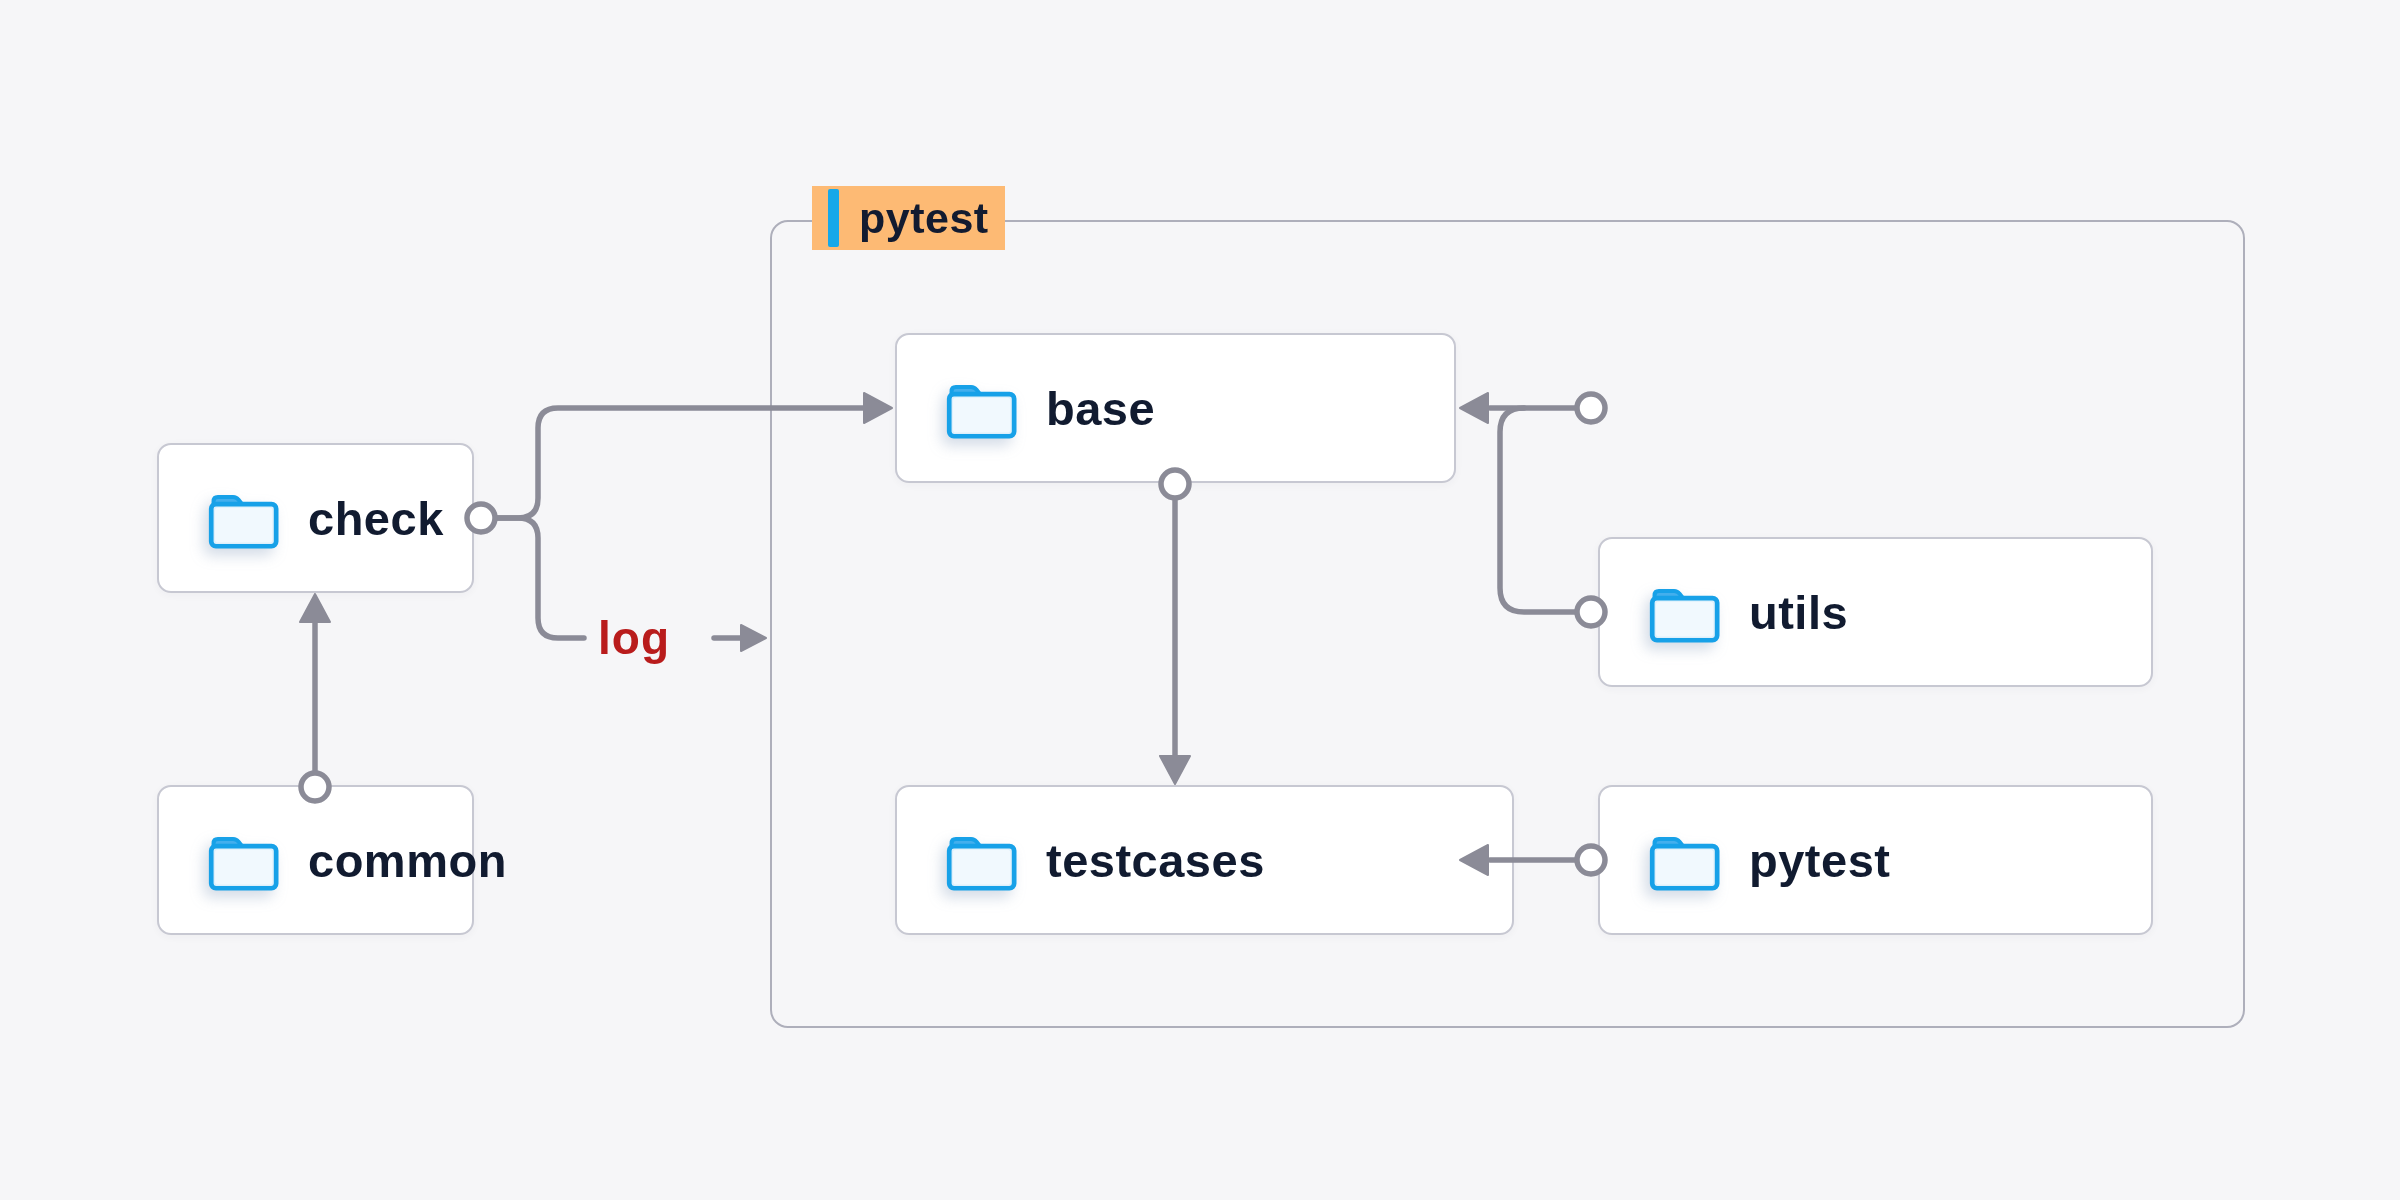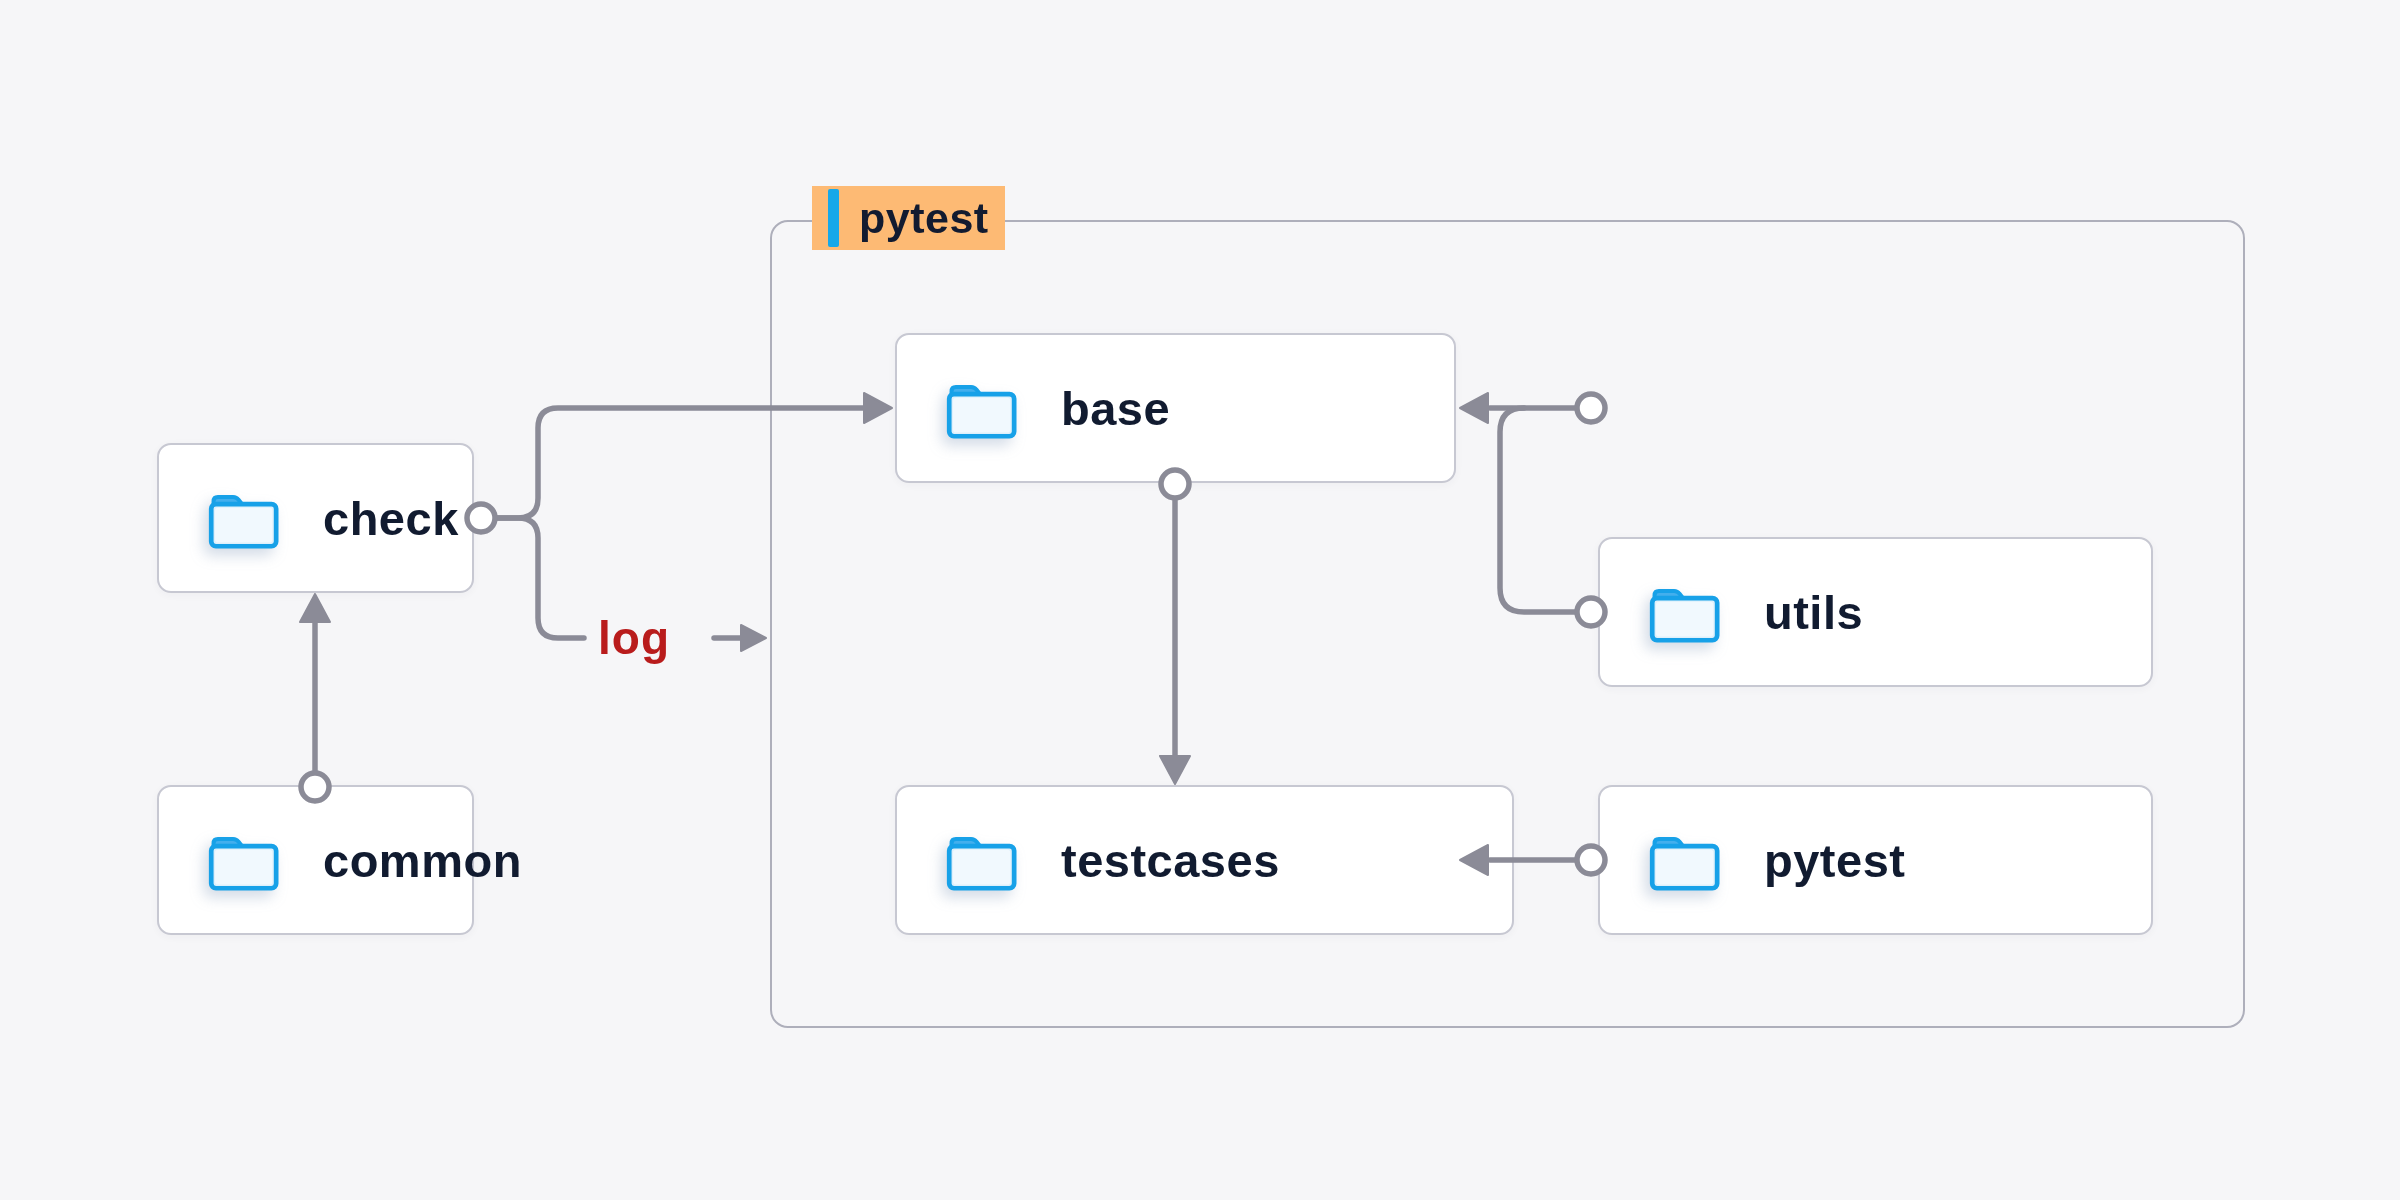--- a/index.html
+++ b/index.html
@@ -41,21 +41,21 @@
   }
   
   .node{
     position:absolute;
     height:150px;
     background:#ffffff;
     border:2.5px solid #c7c8d2;
     border-radius:14px;
     box-sizing:border-box;
     display:flex;align-items:center;
-    padding-left:44px;gap:38px;
+    padding-left:44px;gap:23px;
     box-shadow:0 2px 8px rgba(40,50,80,0.04);
     z-index:2;
   }
   .node-label{
     font-size:47px;font-weight:700;color:#111b30;
     letter-spacing:0.5px;
     white-space:nowrap;
   }
   .folder{
     width:82px;height:64px;flex:0 0 auto;

